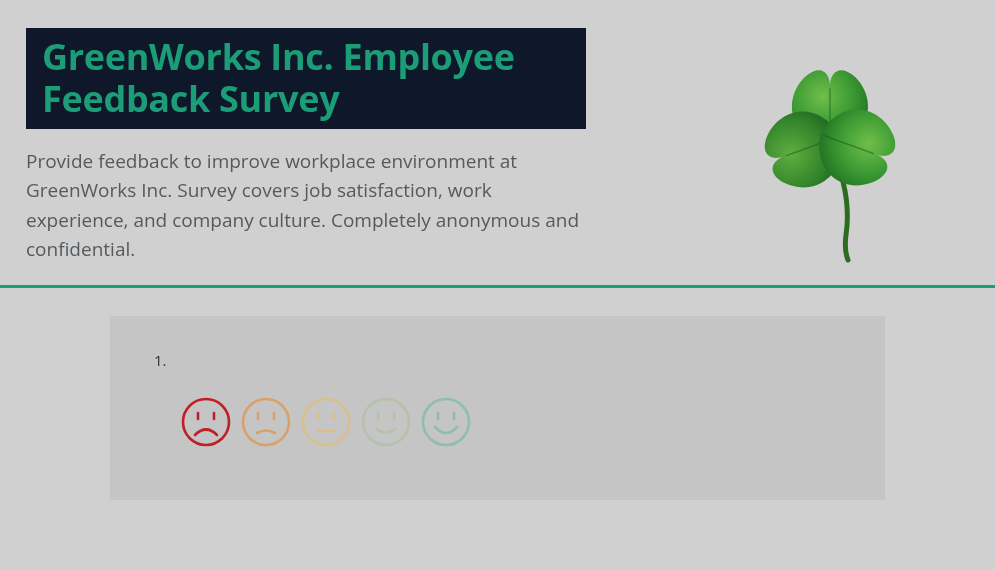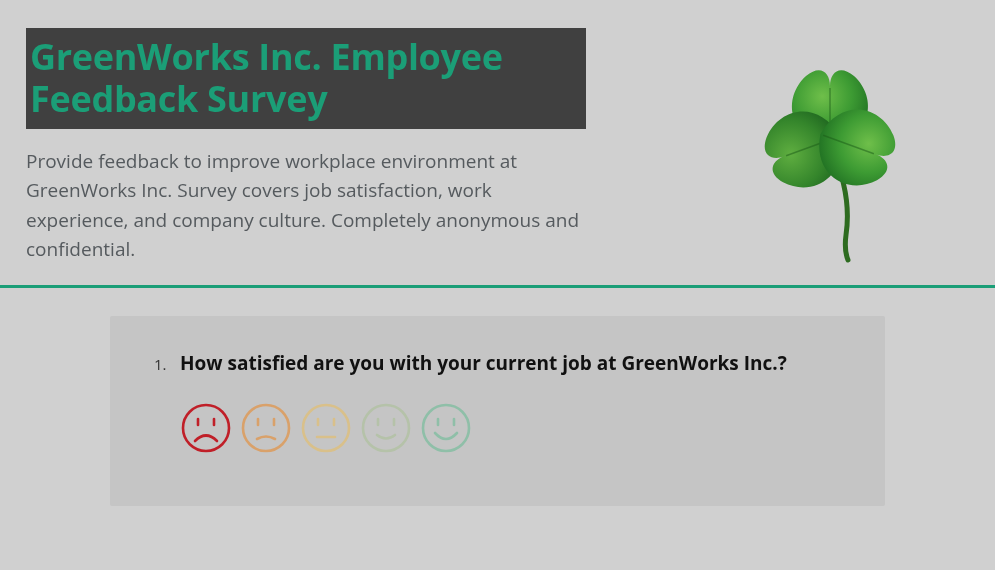--- a/index.html
+++ b/index.html
@@ -10,23 +10,23 @@
       height: 570px;
       overflow: hidden;
       position: relative;
     }
     .header-section {
       padding: 28px 26px 20px 26px;
       position: relative;
       border-bottom: 3px solid #1b9e77;
     }
     .title-wrap {
-      background: #404040;
+      background: #0f172a;
       display: inline-block;
-      padding: 8px 14px 8px 4px;
+      padding: 8px 14px 8px 16px;
       max-width: 560px;
     }
     .survey-title {
       font-size: 36px;
       font-weight: 700;
       color: #1b9e77;
       line-height: 1.18;
       letter-spacing: -0.3px;
     }
     .survey-description {
@@ -122,21 +122,20 @@
         <path d="M 0 55 C -42 48 -48 8 -24 -14 C -10 -26 0 -18 0 -4 C 0 -18 10 -26 24 -14 C 48 8 42 48 0 55 Z" fill="url(#leafGrad)"></path>
         <path d="M 0 52 L 0 -2" stroke="#1a5a17" stroke-width="1.5" opacity="0.5"></path>
       </g>
     </svg>
   </div>
 </div>
 
 <div class="question-card">
   <div class="question-row">
     <span class="question-number">1.</span>
-    <span class="question-text">How satisfied are you with your current job at GreenWorks Inc.?</span>
   </div>
 
   <div class="rating-row">
     <div class="rating-option">
       <svg viewBox="0 0 52 52" width="52" height="52">
         <circle cx="26" cy="26" r="23" fill="none" stroke="#c01f28" stroke-width="2.6"></circle>
         <line x1="18" y1="17" x2="18" y2="23" stroke="#c01f28" stroke-width="2.6" stroke-linecap="round"></line>
         <line x1="34" y1="17" x2="34" y2="23" stroke="#c01f28" stroke-width="2.6" stroke-linecap="round"></line>
         <path d="M 15 39 Q 26 28 37 39" fill="none" stroke="#c01f28" stroke-width="2.6" stroke-linecap="round"></path>
       </svg>

